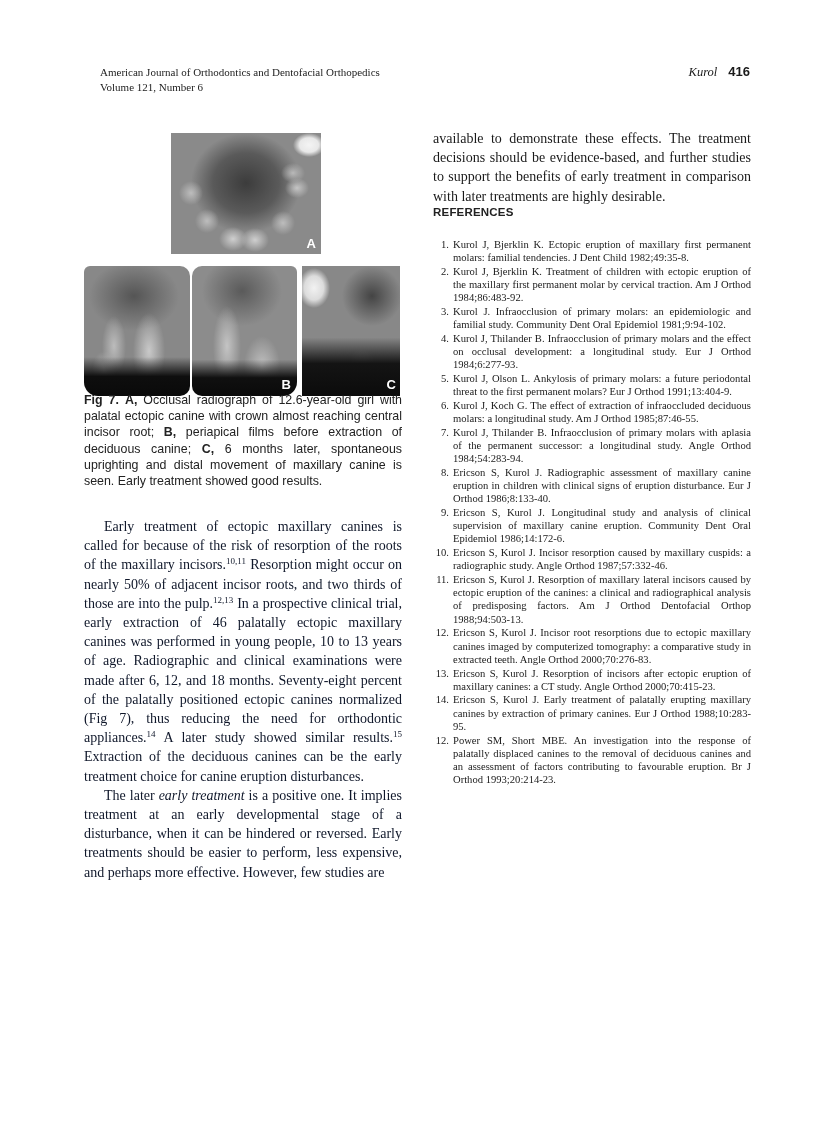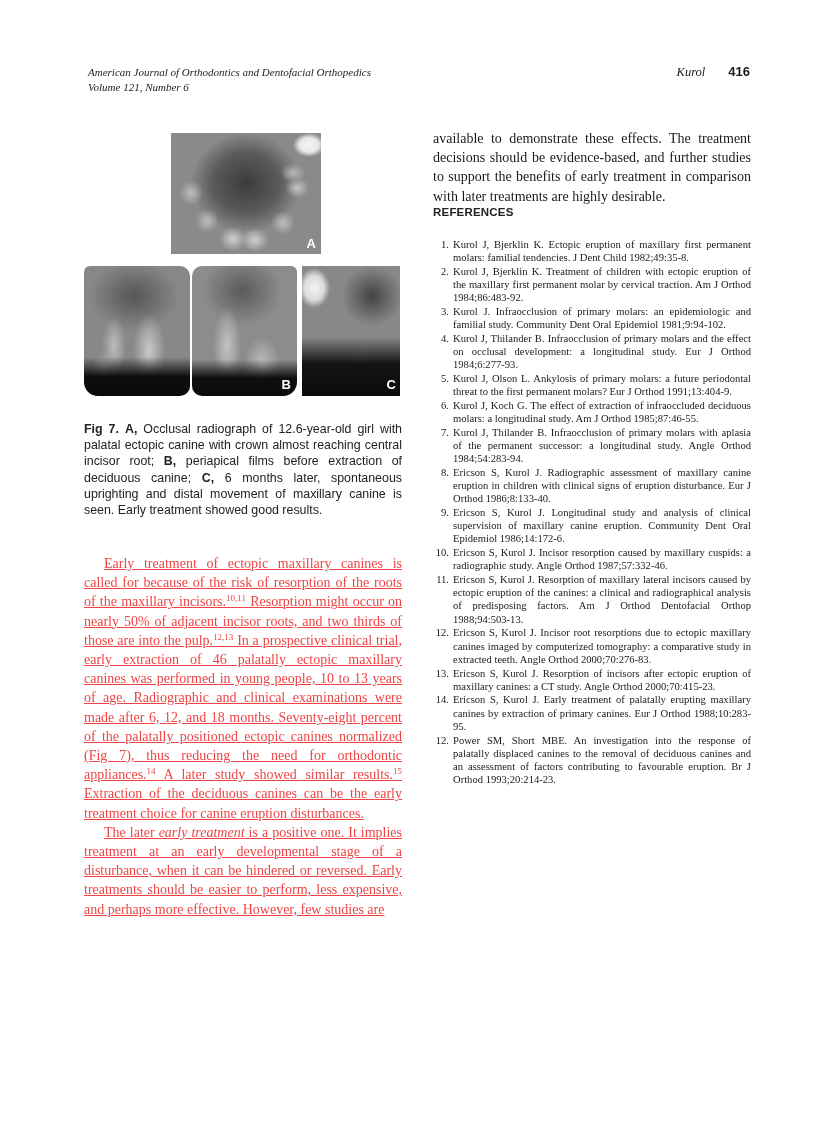--- a/index.html
+++ b/index.html
@@ -1,19 +1,19 @@
 <!DOCTYPE html>
 <html><head>
 <meta charset="utf-8">
 <style>
   html, body { margin: 0; padding: 0; background: #ffffff; }
   body { width: 836px; height: 1122px; position: relative; overflow: hidden; color: #1a1a1a; }
-  .header-left { position: absolute; left: 88px; top: 65px; font-family: "Liberation Serif", serif; font-style: italic; font-size: 11px; line-height: 15px; color: #222; }
+  .header-left { position: absolute; left: 100px; top: 65px; font-family: "Liberation Serif", serif; font-size: 11px; line-height: 15px; color: #222; }
   .header-right { position: absolute; right: 86px; top: 64px; font-size: 12px; }
-  .header-right .author { font-family: "Liberation Serif", serif; font-style: italic; font-size: 12.5px; margin-right: 20px; }
+  .header-right .author { font-family: "Liberation Serif", serif; font-style: italic; font-size: 12.5px; margin-right: 8px; }
   .header-right .pageno { font-family: "Liberation Sans", sans-serif; font-weight: bold; font-size: 13px; }
 
   .figure { position: absolute; left: 84px; top: 133px; width: 316px; height: 292px; }
   .xray { position: absolute; overflow: hidden; }
   .xray-a { left: 87px; top: 0px; width: 150px; height: 121px;
     background:
       radial-gradient(ellipse 16px 12px at 138px 12px, #f4f4f4 0%, #e8e8e8 60%, transparent 100%),
       radial-gradient(ellipse 14px 12px at 84px 107px, #cfcfcf 0%, transparent 100%),
       radial-gradient(ellipse 14px 12px at 62px 106px, #cfcfcf 0%, transparent 100%),
       radial-gradient(ellipse 12px 12px at 112px 90px, #bdbdbd 0%, transparent 100%),
@@ -43,24 +43,24 @@
       radial-gradient(ellipse 16px 20px at 12px 22px, #f2f2f2 0%, #dcdcdc 60%, transparent 100%),
       linear-gradient(180deg, transparent 55%, #141414 75%, #0b0b0b 100%),
       radial-gradient(ellipse 16px 22px at 60px 105px, #a8a8a8 0%, transparent 100%),
       radial-gradient(ellipse 30px 30px at 70px 30px, #444 0%, #888 100%);
     background-color: #7e7e7e; }
   .panel-label { position: absolute; font-family: "Liberation Sans", sans-serif; font-weight: bold; font-size: 13px; color: #ffffff; }
   .label-a { right: 5px; bottom: 3px; }
   .label-b { right: 6px; bottom: 4px; }
   .label-c { right: 4px; bottom: 4px; }
 
-  .caption { position: absolute; left: 84px; top: 421px; width: 318px; font-family: "Liberation Sans", sans-serif; font-size: 12.4px; line-height: 16.2px; color: #222; text-align: justify; }
+  .caption { position: absolute; left: 84px; top: 392px; width: 318px; font-family: "Liberation Sans", sans-serif; font-size: 12.4px; line-height: 16.2px; color: #222; text-align: justify; }
   .caption b { font-weight: bold; }
 
-  .body-left { position: absolute; left: 84px; top: 554px; width: 318px; font-family: "Liberation Serif", serif; font-size: 14px; line-height: 19.2px; color: #ef4444; text-align: justify; text-decoration: underline; }
+  .body-left { position: absolute; left: 84px; top: 517px; width: 318px; font-family: "Liberation Serif", serif; font-size: 14px; line-height: 19.2px; color: #0f172a; text-align: justify; }
   .body-left p { margin: 0; text-indent: 20px; }
   sup { font-size: 9px; line-height: 0; vertical-align: 5px; }
 
   .body-right { position: absolute; left: 433px; top: 129px; width: 318px; font-family: Liberation Serif, serif; font-size: 14px; line-height: 19.2px; color: #1a1a1a; text-align: justify; }
   .body-right p { margin: 0; }
 
   .refs-heading { position: absolute; left: 433px; top: 206px; font-family: "Liberation Sans", sans-serif; font-weight: bold; font-size: 11.5px; letter-spacing: 0.2px; color: #222; }
   .refs { position: absolute; left: 433px; top: 238px; width: 318px; margin: 0; padding: 0; list-style: none; font-family: "Liberation Serif", serif; font-size: 10.6px; line-height: 13.2px; color: #1a1a1a; }
   .refs li { position: relative; padding-left: 20px; text-align: justify; margin-bottom: 0.5px; }
   .refs .num { position: absolute; left: 0; width: 16px; text-align: right; }

